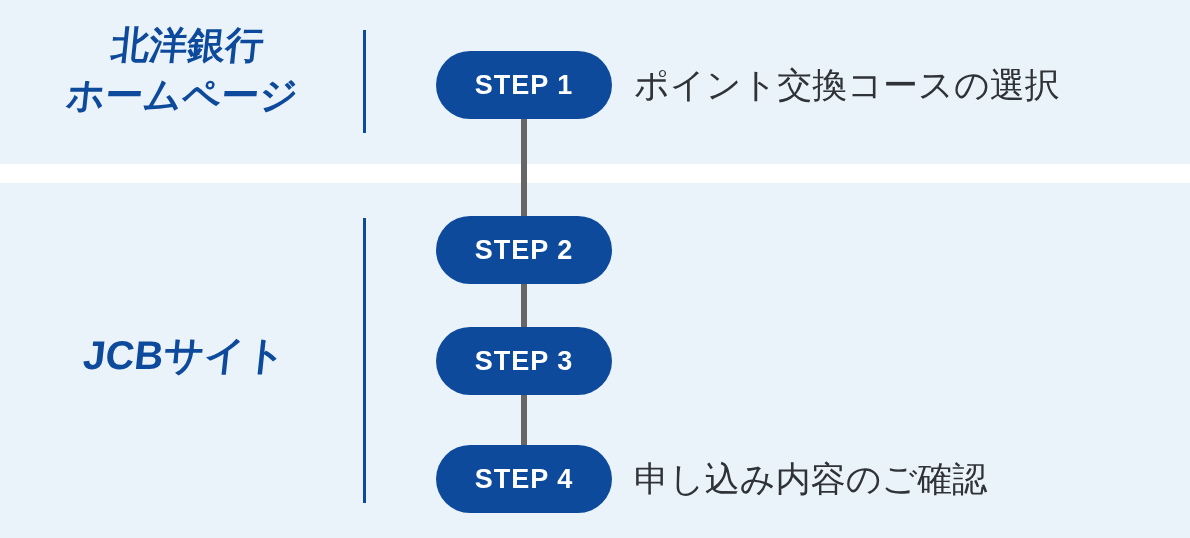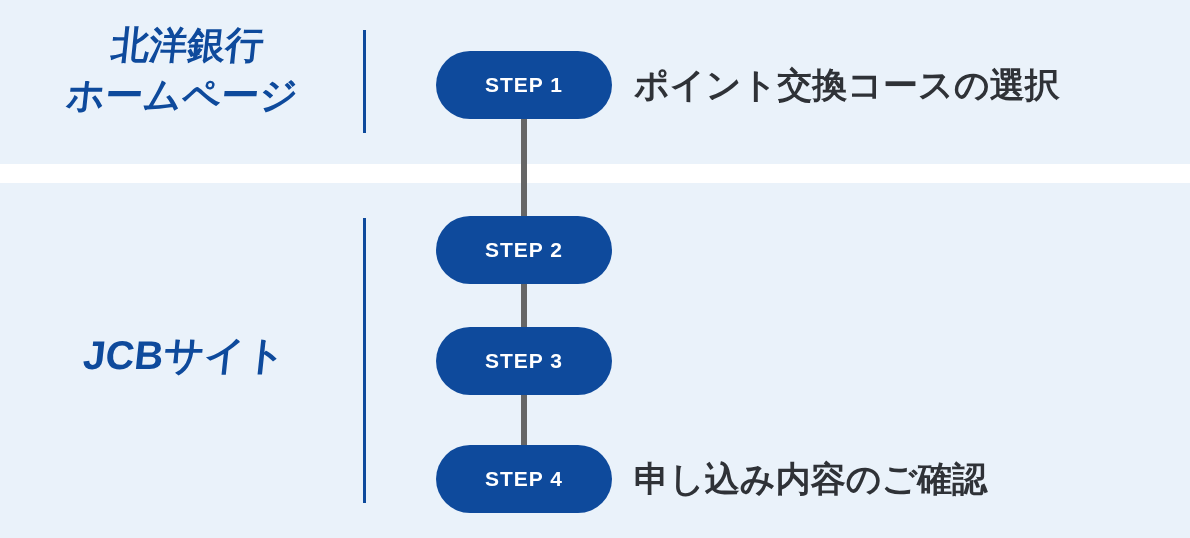--- a/index.html
+++ b/index.html
@@ -41,25 +41,25 @@
   }
   .row-1{top:51px;}
   .row-2{top:216px;}
   .row-3{top:327px;gap:8px;}
   .row-4{top:445px;}
   .pill{
     width:176px;height:68px;border-radius:34px;
     background:var(--primary-blue,#0E4A9C);
     color:var(--white,#FFFFFF);
     display:flex;align-items:center;justify-content:center;
-    font-size:21px;font-weight:700;letter-spacing:1px;
+    font-size:27px;font-weight:700;letter-spacing:1px;
     flex-shrink:0;
   }
   .step-label{
-    font-size:35px;font-weight:700;
+    font-size:35px;font-weight:400;
     color:var(--step-text,#2F3237);
     white-space:nowrap;
   }
 </style>
 </head>
 <body>
 
 <div class="canvas">
 
   <div class="white-band"></div>

